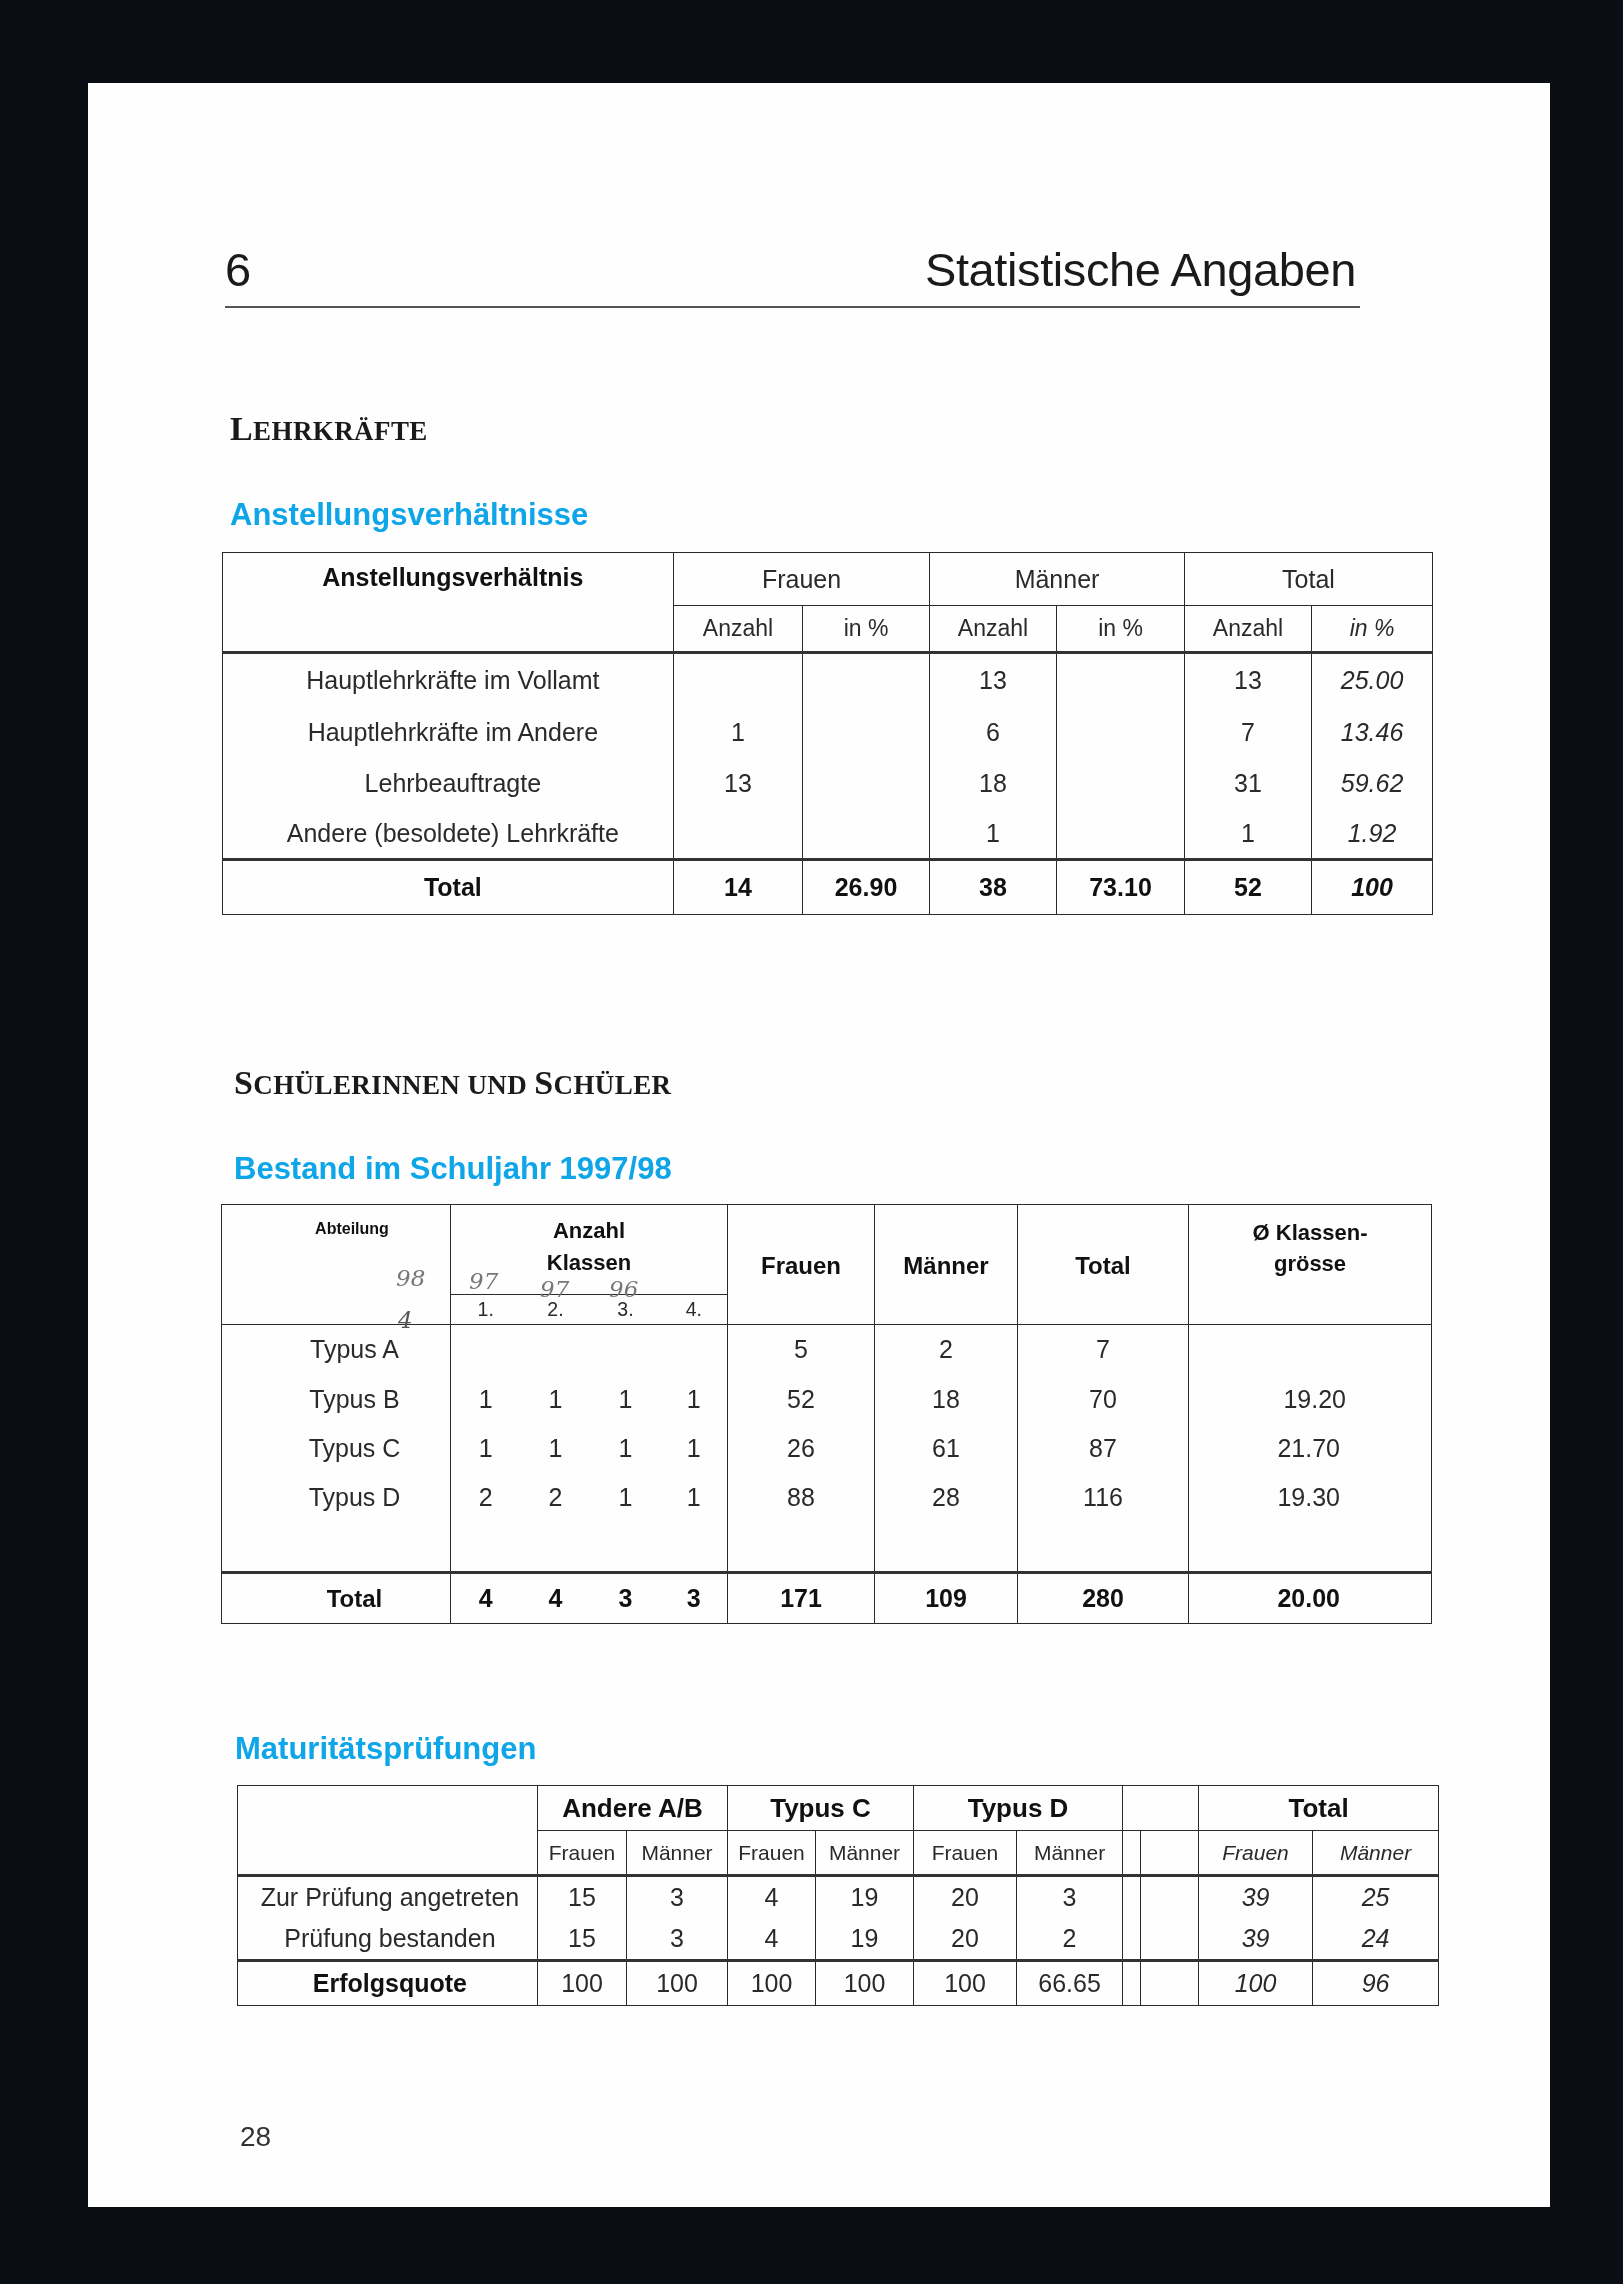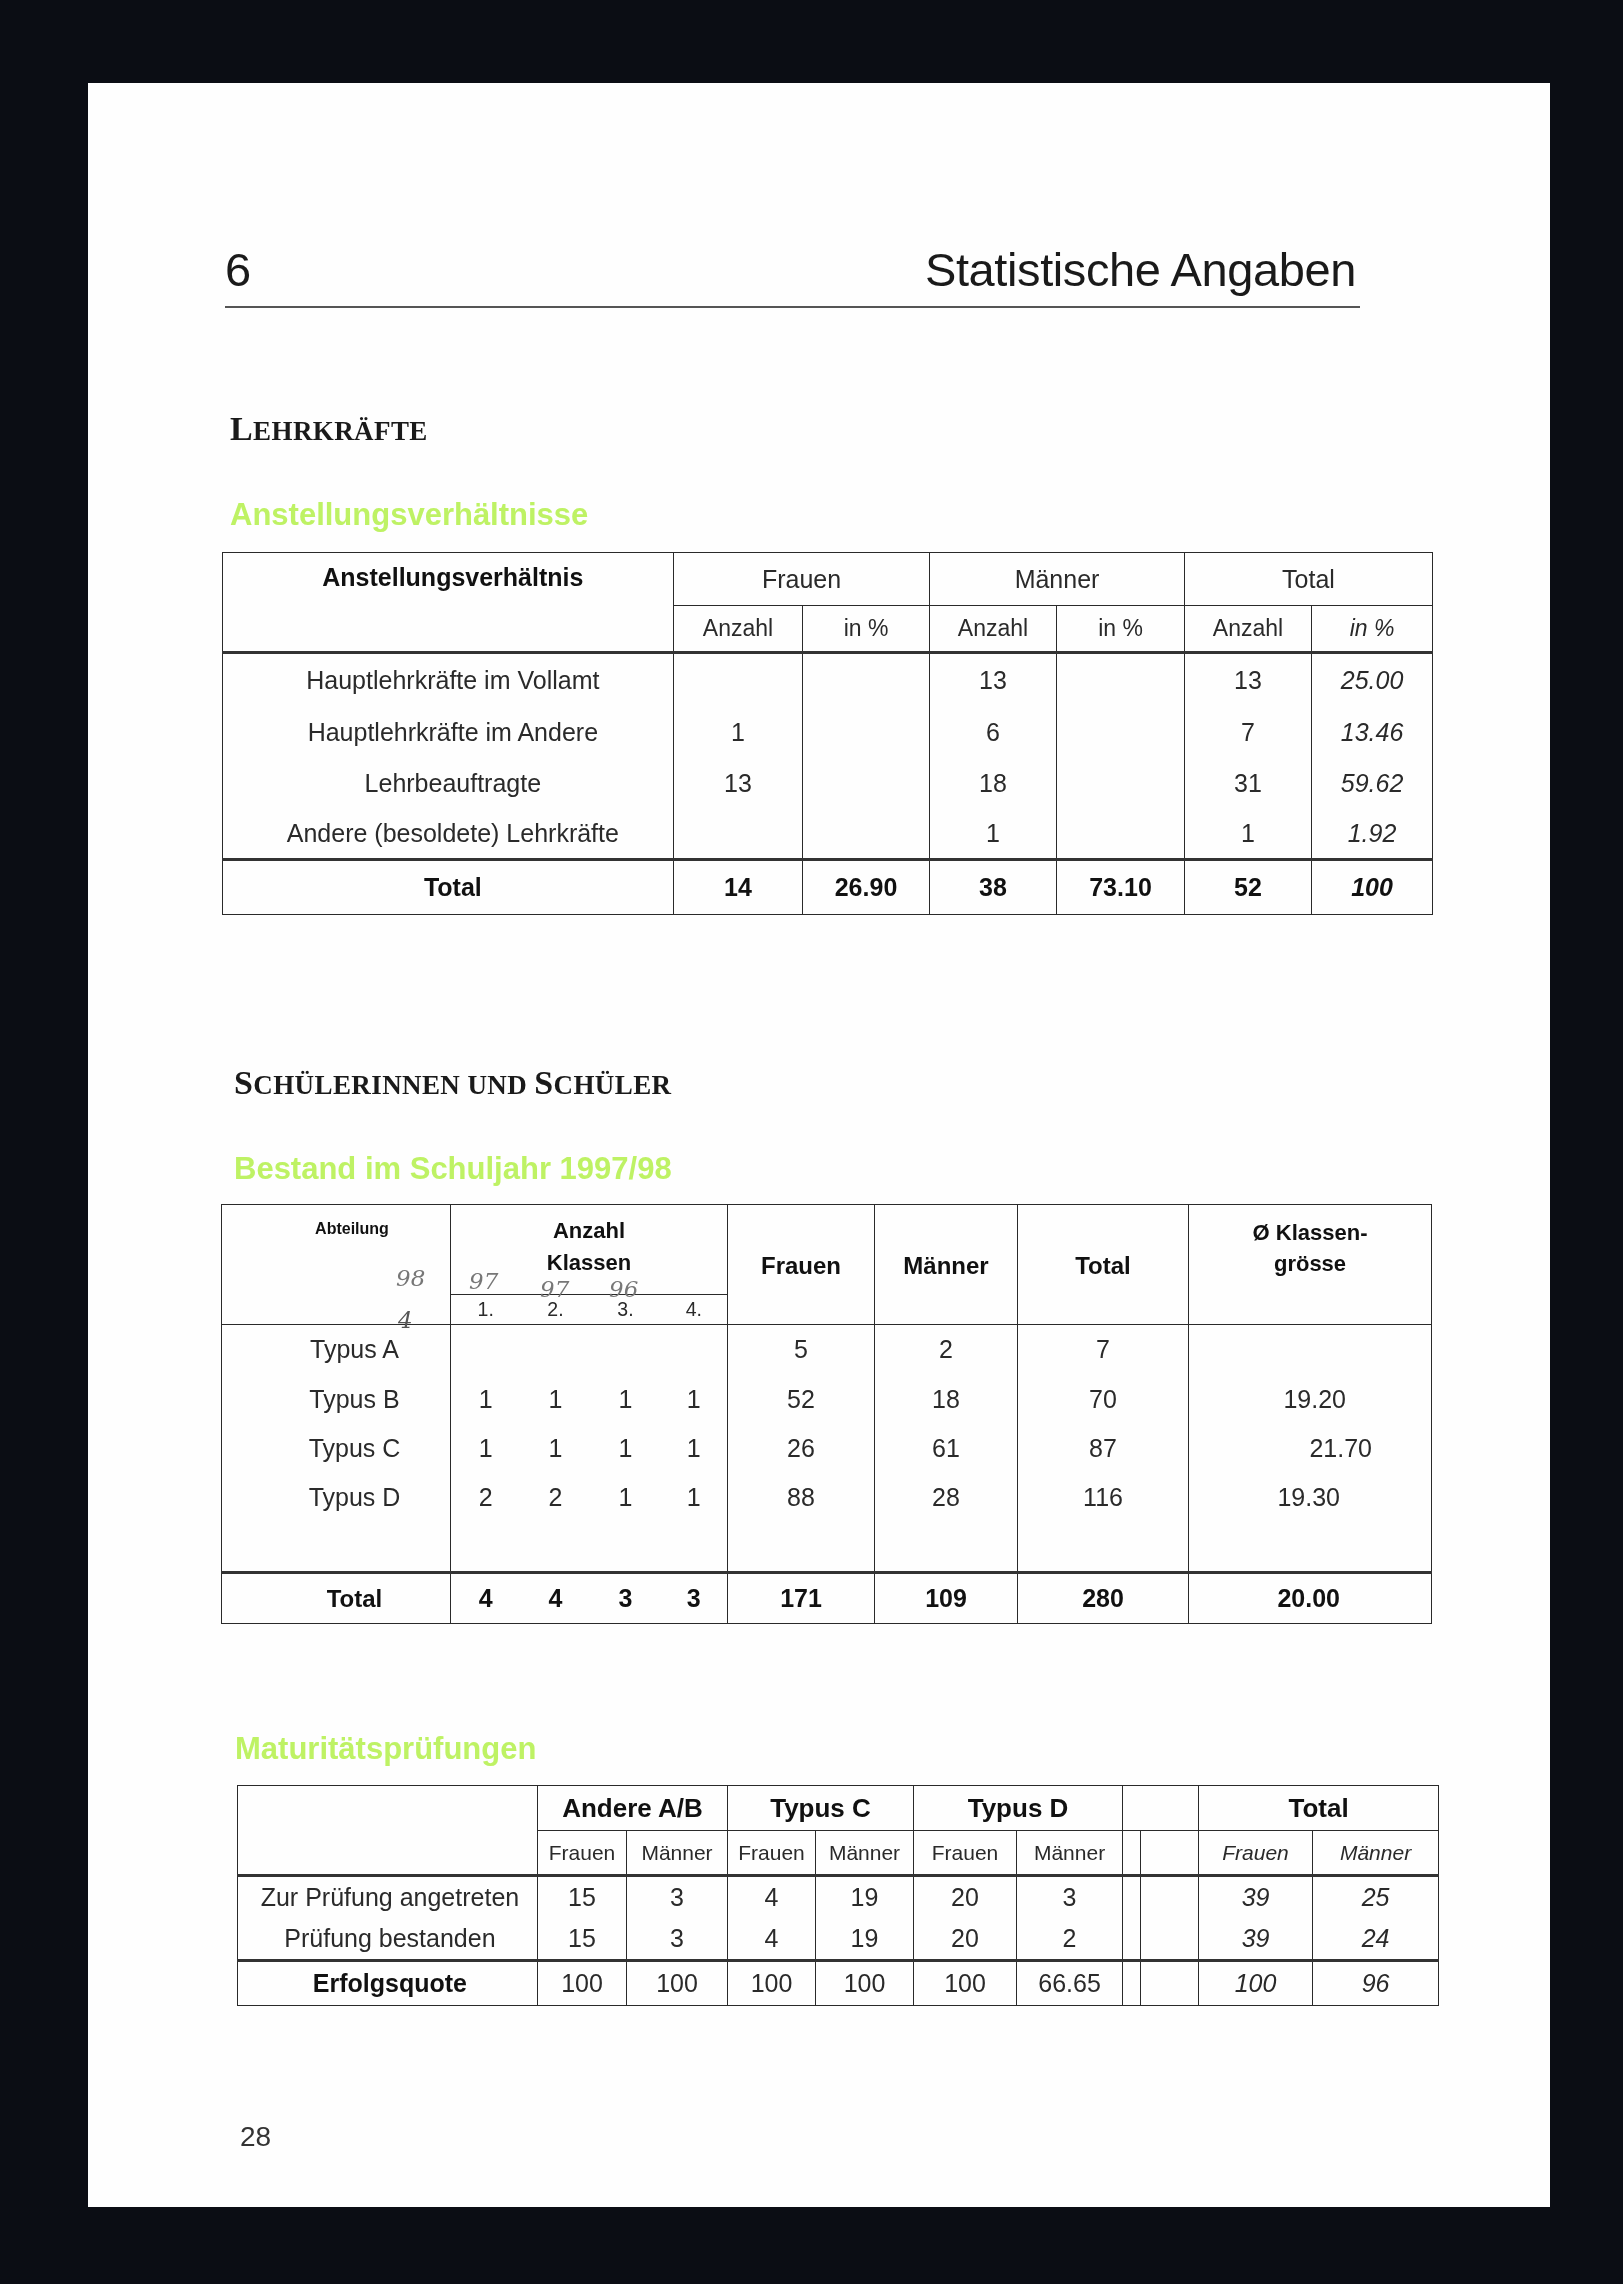--- a/index.html
+++ b/index.html
@@ -11,21 +11,21 @@
   .page {
     position: absolute; left: 88px; top: 83px; width: 1462px; height: 2124px;
     background: #fefefe;
   }
   .abs { position: absolute; }
   .chapter-num { left: 138px; top: 158px; font-size: 47px; font-weight: normal; }
   .chapter-title { right: 188px; top: 158px; font-size: 47px; letter-spacing: -0.4px; text-align: right; }
   .sec-title { font-size: 34px; font-weight: bold; letter-spacing: 0.4px; font-family: Liberation Serif, serif; }
   .sec-title .big { font-size: 34px; }
   .sec-title .sc { font-size: 27px; }
-  .sub-title { font-size: 31px; font-weight: bold; color: #bef264; }
+  .sub-title { font-size: 31px; font-weight: bold; color: #0ea5e9; }
 
   table.grid { position: absolute; border-collapse: collapse; table-layout: fixed; }
   table.grid td {
     border: 1.6px solid #2a2a2a; padding: 0; font-size: 25px; text-align: center; vertical-align: middle;
     color: #2a2a2a;
   }
   .it { font-style: italic; }
   .b { font-weight: bold; color: #111 !important; }
   .left { text-align: center; padding-left: 9.7px !important; }
   .noborder-v { border-top: none !important; border-bottom: none !important; }
@@ -185,21 +185,21 @@
   </tr>
   <tr style="height:49px">
     <td class="left noborder-v" style="padding-left:37px !important;">Typus  C</td>
     <td class="noborder-v" style="border-right:none">1</td>
     <td class="noborder-v" style="border-left:none;border-right:none">1</td>
     <td class="noborder-v" style="border-left:none;border-right:none">1</td>
     <td class="noborder-v" style="border-left:none">1</td>
     <td class="noborder-v">26</td>
     <td class="noborder-v">61</td>
     <td class="noborder-v">87</td>
-    <td class="noborder-v" style="text-align:right;padding-right:59px;">21.70</td>
+    <td class="noborder-v" style="text-align:right;padding-right:91px;">21.70</td>
   </tr>
   <tr style="height:49px">
     <td class="left noborder-v" style="padding-left:37px !important;">Typus  D</td>
     <td class="noborder-v" style="border-right:none">2</td>
     <td class="noborder-v" style="border-left:none;border-right:none">2</td>
     <td class="noborder-v" style="border-left:none;border-right:none">1</td>
     <td class="noborder-v" style="border-left:none">1</td>
     <td class="noborder-v">88</td>
     <td class="noborder-v">28</td>
     <td class="noborder-v">116</td>

